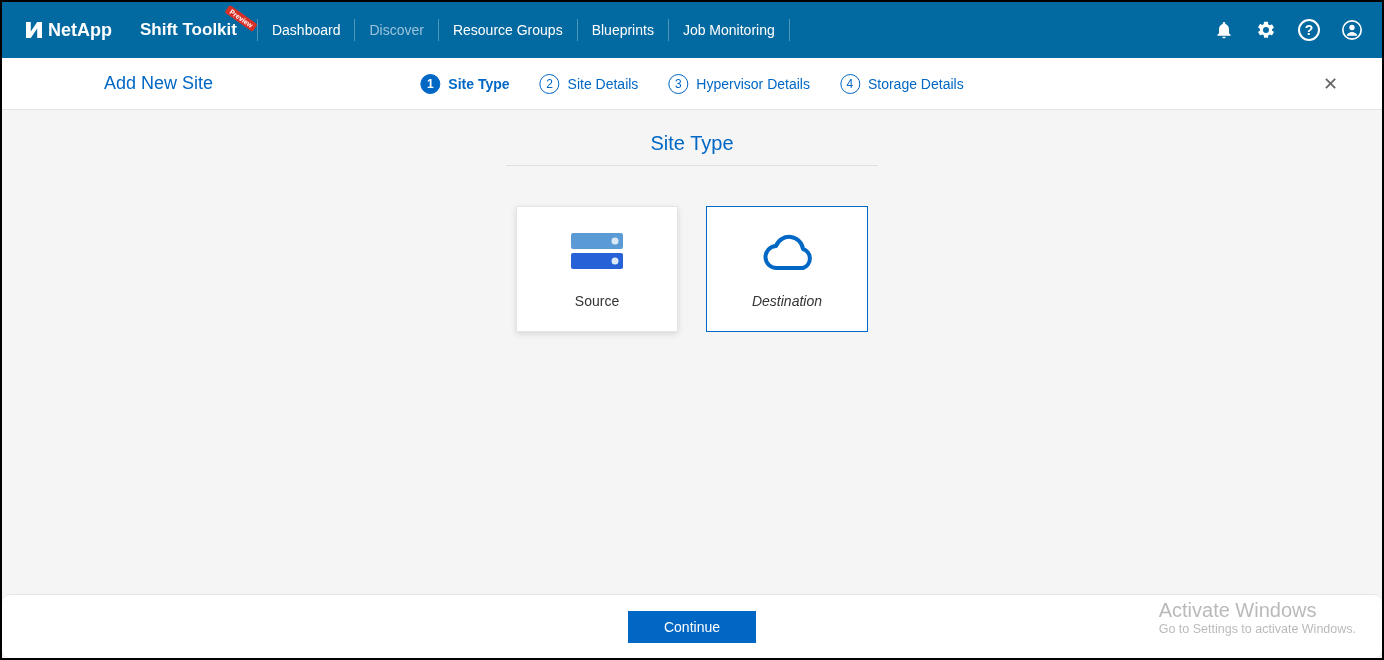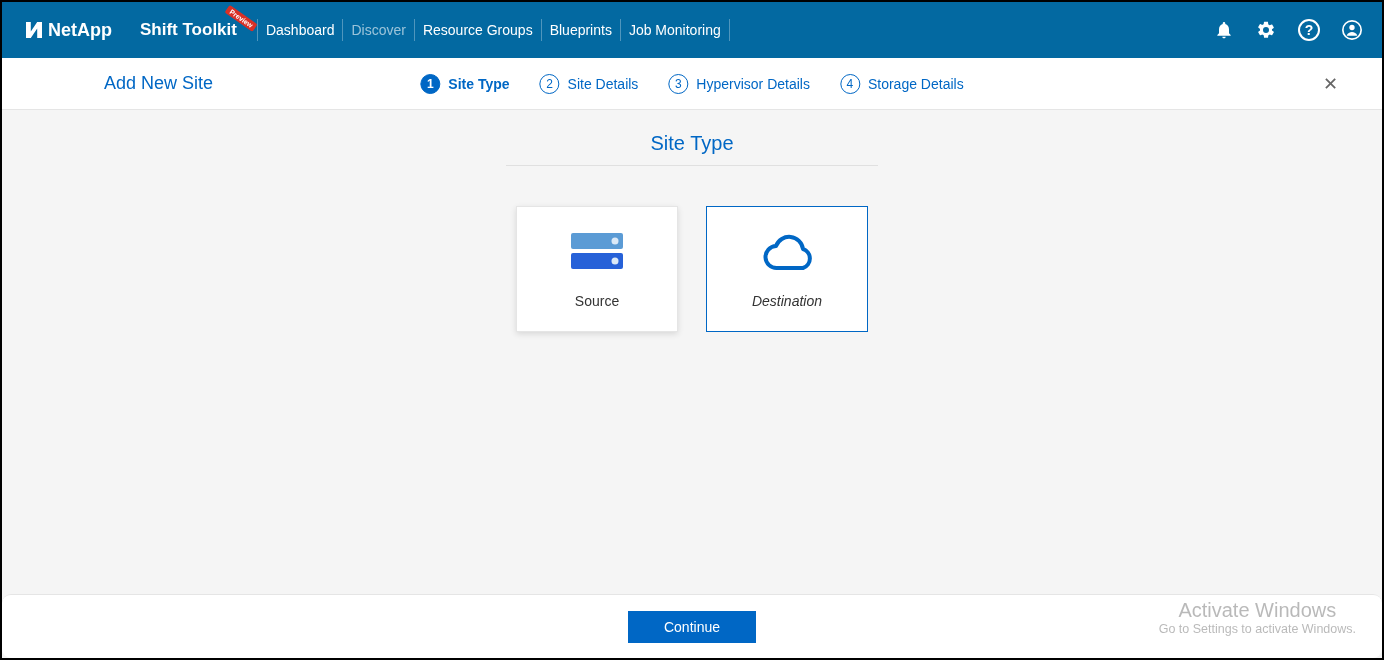--- a/index.html
+++ b/index.html
@@ -51,21 +51,21 @@
     padding: 1px 4px;
     transform: rotate(35deg);
     border-radius: 2px;
   }
   .nav-links {
     display: flex;
     align-items: center;
     height: 100%;
   }
   .nav-link {
-    padding: 0 8px;
+    padding: 0 14px;
     font-size: 14px;
     color: #fff;
     cursor: pointer;
     border-left: 1px solid rgba(255,255,255,0.3);
     height: 22px;
     display: flex;
     align-items: center;
   }
   .nav-link:last-child { border-right: 1px solid rgba(255,255,255,0.3); }
   .nav-link.active { color: rgba(255,255,255,0.6); }
@@ -195,21 +195,21 @@
     padding: 8px 36px;
     font-size: 14px;
     cursor: pointer;
   }
 
   
   .watermark {
     position: absolute;
     right: 26px;
     bottom: 22px;
-    text-align: center;
+    text-align: left;
     color: rgba(100,100,100,0.45);
     pointer-events: none;
     margin-left: 7px;
   }
   .watermark .wm-title { font-size: 20px; font-weight: 400; }
   .watermark .wm-sub { font-size: 12.5px; }
 </style>
 </head>
 <body>
 

